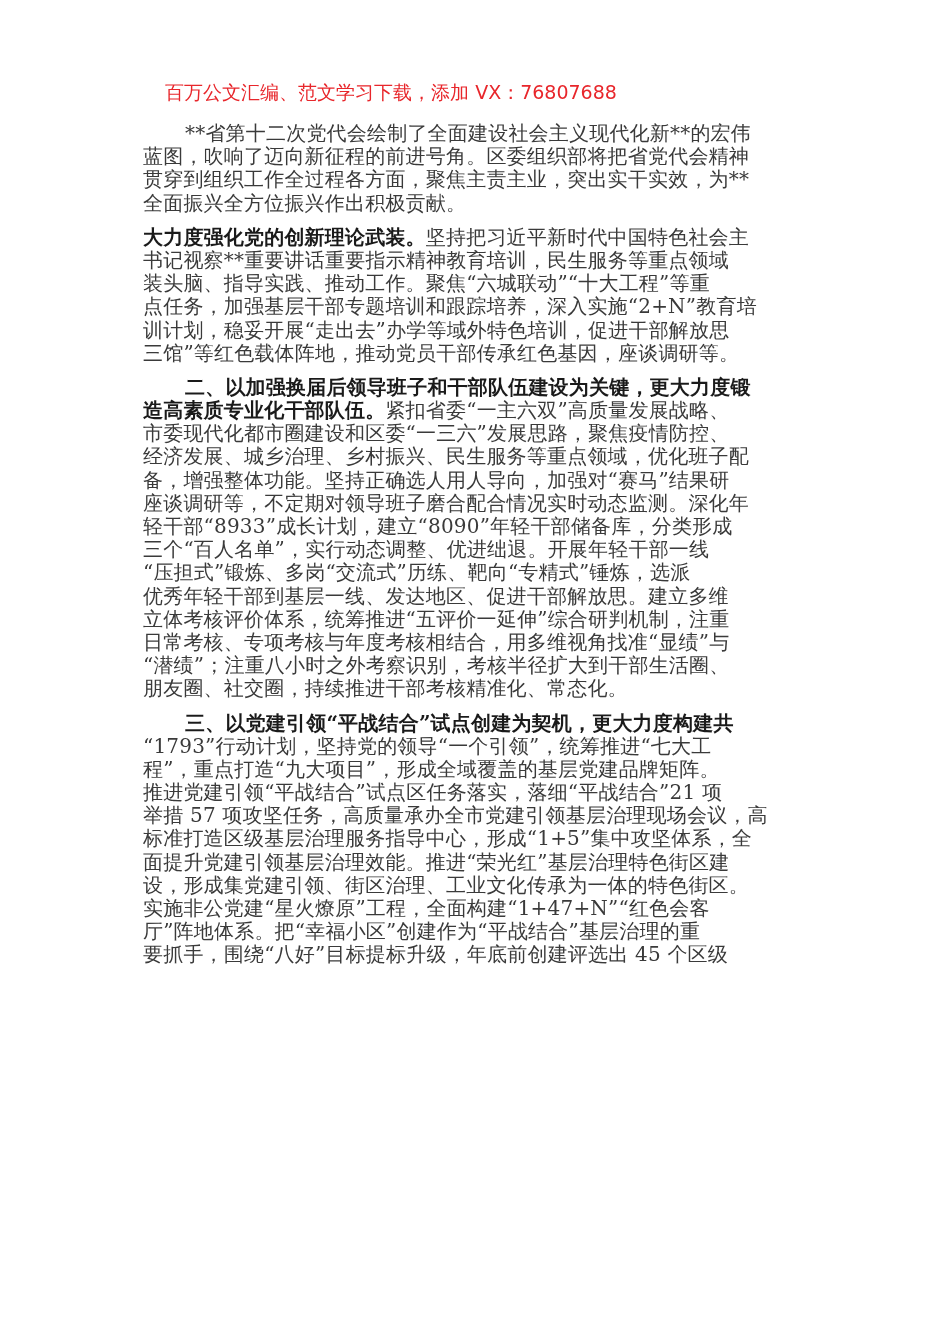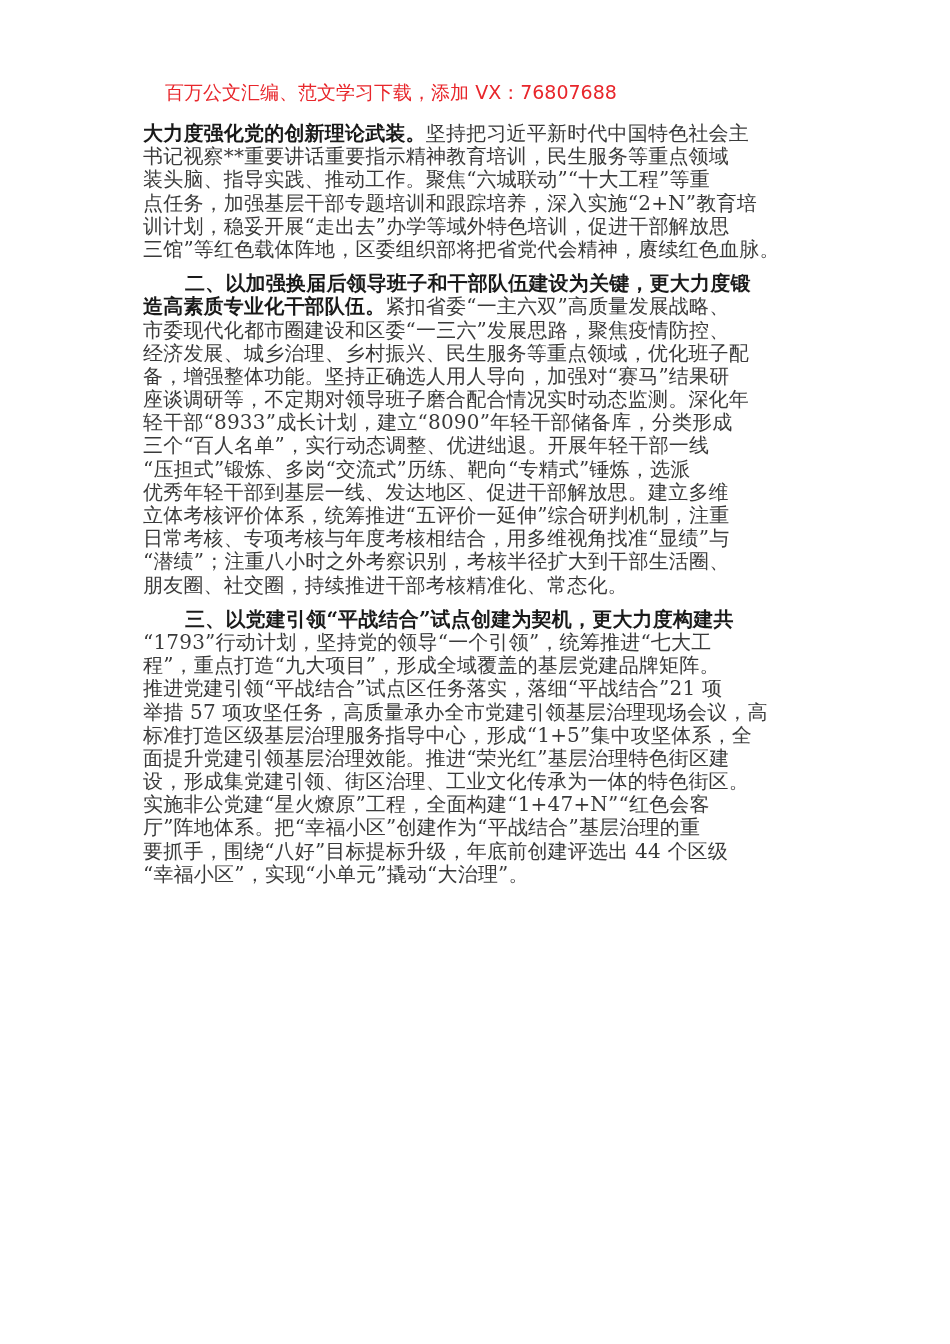--- a/index.html
+++ b/index.html
@@ -67,28 +67,34 @@
   </style>
 </head>
 <body>
 
 <div class="page">
 
   <div class="banner">百万公文汇编、范文学习下载，添加 VX：76807688</div>
 
   <div class="body-text">
 
+    <div class="para">
+      <span class="line indent">**省第十二次党代会绘制了全面建设社会主义现代化新**的宏伟</span>
+      <span class="line">蓝图，吹响了迈向新征程的前进号角。区委组织部将把省党代会精神</span>
+      <span class="line">贯穿到组织工作全过程各方面，聚焦主责主业，突出实干实效，为**</span>
+      <span class="line">全面振兴全方位振兴作出积极贡献。</span>
+    </div>
 
     <div class="para">
       <span class="line"><span class="inline bold">大力度强化党的创新理论武装。</span><span class="inline">坚持把习近平新时代中国特色社会主</span></span>
       <span class="line">书记视察**重要讲话重要指示精神教育培训，民生服务等重点领域</span>
       <span class="line">装头脑、指导实践、推动工作。聚焦“六城联动”“十大工程”等重</span>
       <span class="line">点任务，加强基层干部专题培训和跟踪培养，深入实施“2+N”教育培</span>
       <span class="line">训计划，稳妥开展“走出去”办学等域外特色培训，促进干部解放思</span>
-      <span class="line">三馆”等红色载体阵地，区委组织部将把省党代会精神，赓续红色血脉。</span>
+      <span class="line">三馆”等红色载体阵地，推动党员干部传承红色基因，座谈调研等。</span>
     </div>
 
     <div class="para">
       <span class="line indent bold">二、以加强换届后领导班子和干部队伍建设为关键，更大力度锻</span>
       <span class="line"><span class="inline bold">造高素质专业化干部队伍。</span><span class="inline">紧扣省委“一主六双”高质量发展战略、</span></span>
       <span class="line">市委现代化都市圈建设和区委“一三六”发展思路，聚焦疫情防控、</span>
       <span class="line">经济发展、城乡治理、乡村振兴、民生服务等重点领域，优化班子配</span>
       <span class="line">备，增强整体功能。坚持正确选人用人导向，加强对“赛马”结果研</span>
       <span class="line">座谈调研等，不定期对领导班子磨合配合情况实时动态监测。深化年</span>
       <span class="line">轻干部“8933”成长计划，建立“8090”年轻干部储备库，分类形成</span>
@@ -105,18 +111,17 @@
       <span class="line indent bold">三、以党建引领“平战结合”试点创建为契机，更大力度构建共</span>
       <span class="line">“1793”行动计划，坚持党的领导“一个引领”，统筹推进“七大工</span>
       <span class="line">程”，重点打造“九大项目”，形成全域覆盖的基层党建品牌矩阵。</span>
       <span class="line">推进党建引领“平战结合”试点区任务落实，落细“平战结合”21 项</span>
       <span class="line">举措 57 项攻坚任务，高质量承办全市党建引领基层治理现场会议，高</span>
       <span class="line">标准打造区级基层治理服务指导中心，形成“1+5”集中攻坚体系，全</span>
       <span class="line">面提升党建引领基层治理效能。推进“荣光红”基层治理特色街区建</span>
       <span class="line">设，形成集党建引领、街区治理、工业文化传承为一体的特色街区。</span>
       <span class="line">实施非公党建“星火燎原”工程，全面构建“1+47+N”“红色会客</span>
       <span class="line">厅”阵地体系。把“幸福小区”创建作为“平战结合”基层治理的重</span>
-      <span class="line">要抓手，围绕“八好”目标提标升级，年底前创建评选出 44 个区级</span>
-      <span class="line">“幸福小区”，实现“小单元”撬动“大治理”。</span>
+      <span class="line">要抓手，围绕“八好”目标提标升级，年底前创建评选出 45 个区级</span>
     </div>
 
   </div>
 </div>
 
 </body></html>

